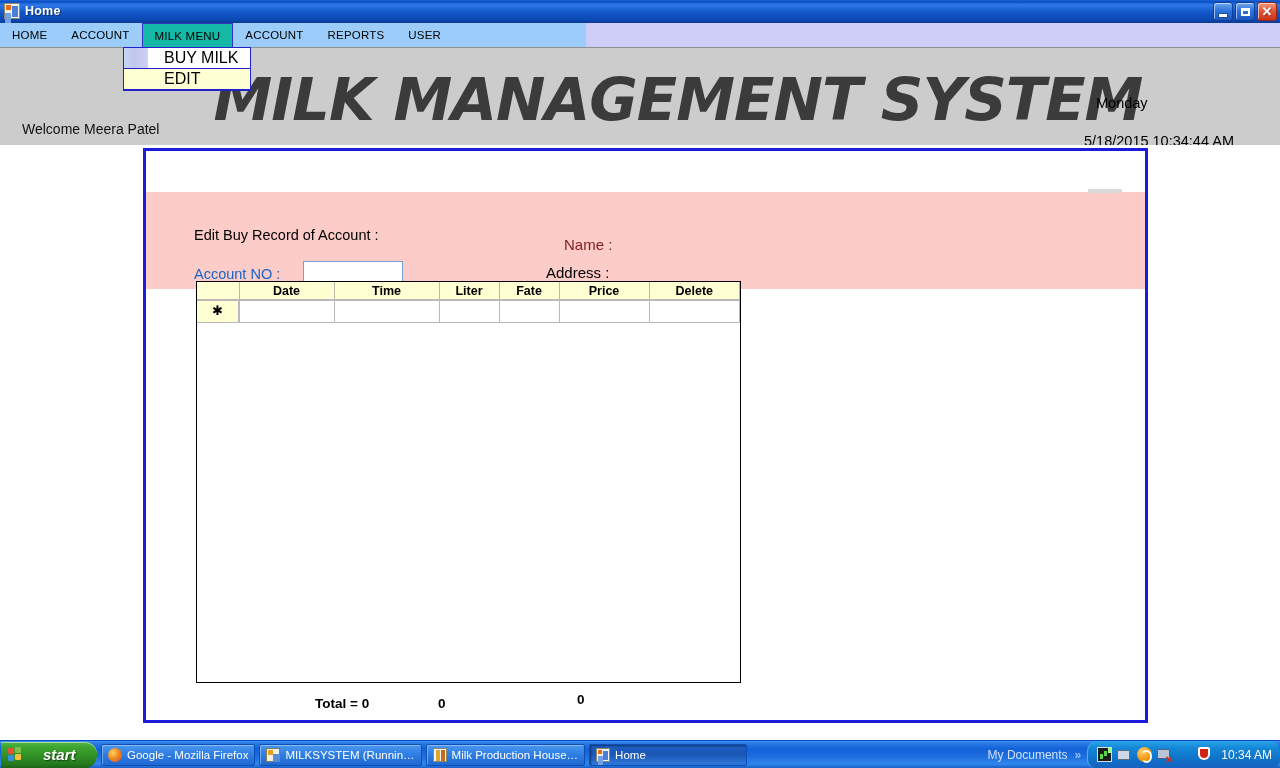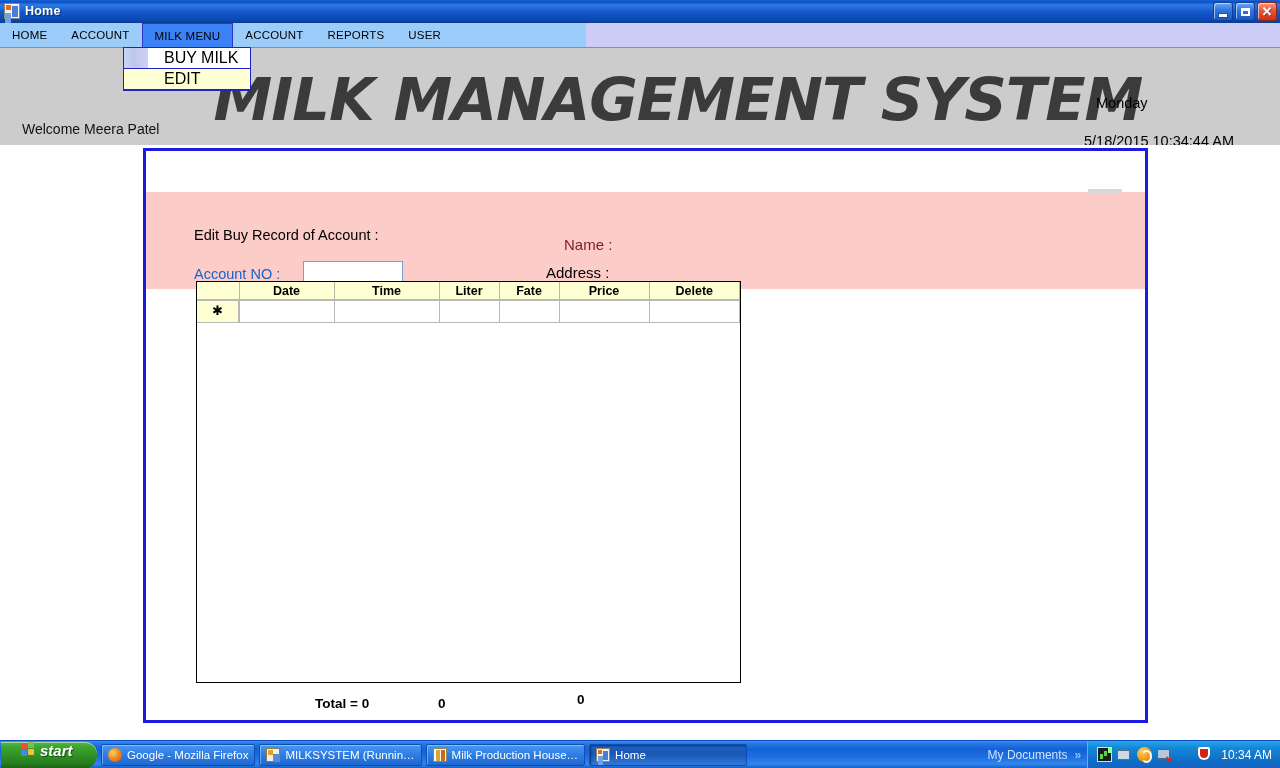--- a/index.html
+++ b/index.html
@@ -56,21 +56,21 @@
   }
   #menubar .mb-left {
     position:absolute; left:0; top:0; width:586px; height:24px; background:#9ccdfa;
   }
   #menubar .menu-items { position:absolute; left:0; top:0; height:24px; display:flex; align-items:center; }
   .menu-item {
     height:24px; padding:0 12px; display:flex; align-items:center;
     font-size:11.5px; color:#000; letter-spacing:.2px; white-space:nowrap;
   }
   .menu-item.open {
-    background:#3b82f6;
+    background:#14b8a6;
     border-left:1px solid #3333cc; border-right:1px solid #3333cc; border-top:1px solid #3333cc;
   }
 
   
   #dropdown {
     position:absolute; left:123px; top:47px; width:128px;
     background:#ffffff; border:1px solid #2222cc; z-index:40;
   }
   #dropdown .dd-item {
     position:relative; height:20px; display:flex; align-items:center;
@@ -160,21 +160,21 @@
   #taskbar {
     position:absolute; left:0; top:740px; width:1280px; height:28px;
     background:linear-gradient(180deg,#3f93f0 0%,#2a7ae6 8%,#1361d8 30%,#1e6fe0 60%,#2f86ee 85%,#1a5fc8 100%);
     border-top:1px solid #0a4ec2;
     display:flex; align-items:center;
   }
   #startbtn {
     width:96px; height:26px; margin-left:1px; flex:0 0 auto;
     border-radius:0 12px 12px 0;
     background:linear-gradient(180deg,#53b544 0%,#3da52f 20%,#2f8f25 55%,#257a1d 85%,#1c6416 100%);
-    display:flex; gap:4px; padding-left:20px;
+    display:flex; align-items:center; gap:20px; padding-left:7px;
     box-shadow: inset 0 1px 0 rgba(255,255,255,.5);
   }
   #startbtn .flag { width:15px; height:15px; position:relative; flex:0 0 auto; }
   #startbtn .flag i {
     position:absolute; width:6px; height:6px; display:block; border-radius:1px;
   }
   #startbtn .flag i:nth-child(1){ left:0;  top:1px; background:#e94f3a; }
   #startbtn .flag i:nth-child(2){ left:7px;top:0;   background:#7cc04a; }
   #startbtn .flag i:nth-child(3){ left:0;  top:8px; background:#3b8ee0; }
   #startbtn .flag i:nth-child(4){ left:7px;top:7px; background:#f0c23a; }
@@ -209,20 +209,21 @@
   #tray-spacer { flex:1 1 auto; }
   #mydocs {
     display:flex; align-items:center; gap:7px; color:#cfe2fb; font-size:12px;
     padding-right:8px; white-space:nowrap;
   }
   #mydocs .chev { color:#8fc0f5; font-size:12px; font-weight:bold; letter-spacing:-2px; }
   #tray {
     height:28px; display:flex; align-items:center; gap:5px; padding:0 8px 0 9px;
     background:linear-gradient(180deg,#29a5e8 0%,#1487d8 25%,#0f6fc6 70%,#1a5fc0 100%);
     border-left:1px solid #4fb8f2;
+    border-radius:10px;
   }
   .trayic { width:15px; height:15px; position:relative; flex:0 0 auto; }
   .t-graph { background:#1c1c1c; border:1px solid #dcdcdc; }
   .t-graph::before{ content:""; position:absolute; left:2px; bottom:2px; width:3px; height:5px; background:#57d64a; box-shadow:4px -3px 0 0 #57d64a, 8px -6px 0 0 #9cff7a; }
   .t-net { background:transparent; }
   .t-net::before{ content:""; position:absolute; left:0; top:3px; width:11px; height:8px; background:#cfd9e6; border:1px solid #5d6b80; border-radius:1px; }
   .t-orange { border-radius:50%; background:radial-gradient(circle at 35% 30%,#ffd06a 0%,#f59a15 55%,#dd7a07 100%); }
   .t-orange::after{ content:""; position:absolute; left:4px; top:3px; width:7px; height:9px; border:2px solid #fff; border-radius:50% 50% 50% 50%; border-left-color:transparent; }
   .t-netx::before{ content:""; position:absolute; left:0; top:2px; width:11px; height:8px; background:#b8c6d8; border:1px solid #54637a; border-radius:1px; }
   .t-netx::after { content:"\2715"; position:absolute; right:-1px; bottom:-3px; color:#e02a1b; font-size:10px; font-weight:bold; }

